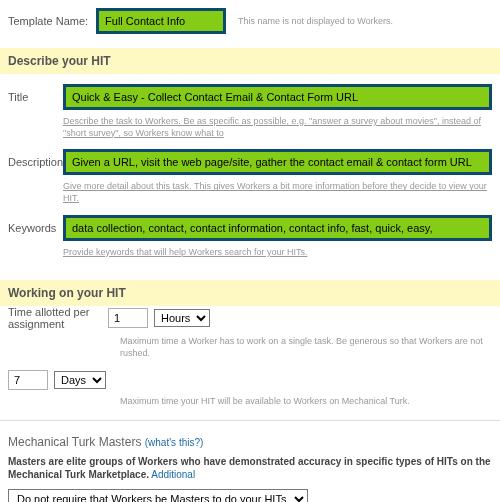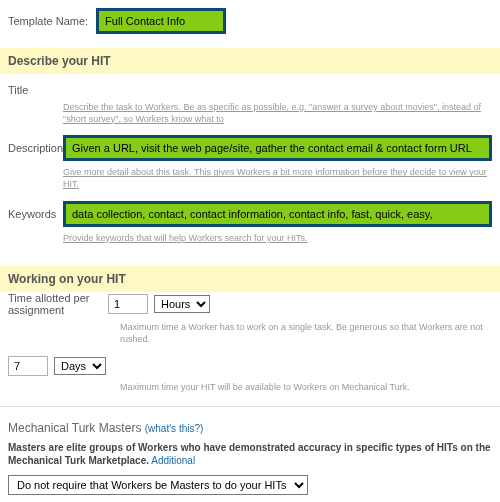--- a/index.html
+++ b/index.html
@@ -19,26 +19,28 @@
 .desc-line { color: #444; font-size: 10px; padding: 4px 8px; line-height: 1.3; }
 .qual-sel { border: 1px solid #787878; font-size: 11px; padding: 2px 4px; background: #fff; }
 hr.sep { border: none; border-top: 1px solid #dcdcdc; margin: 6px 0; }
 </style>
 </head>
 <body>
 
 <div class="row" style="padding-top:8px;">
   <span class="tn-lbl">Template Name:</span>
   <input class="txt" style="flex: 0 0 130px;" value="Full Contact Info">
+  <span style="color:#999;font-size:9px;padding-left:12px;">This name is not displayed to Workers.</span>
 </div>
 
 <div class="section-hdr">Describe your HIT</div>
 
 <div class="row" style="padding-top:10px;">
   <span class="lbl">Title</span>
+  <input class="txt" value="Quick &amp; Easy - Collect Contact Email &amp; Contact Form URL" style="">
 </div>
 <div class="hint">Describe the task to Workers. Be as specific as possible, e.g. "answer a survey about movies", instead of "short survey", so Workers know what to</div>
 
 <div class="row">
   <span class="lbl">Description</span>
   <input class="txt" value="Given a URL, visit the web page/site, gather the contact email &amp; contact form URL" style="">
 </div>
 <div class="hint">Give more detail about this task. This gives Workers a bit more information before they decide to view your HIT.</div>
 
 <div class="row">

